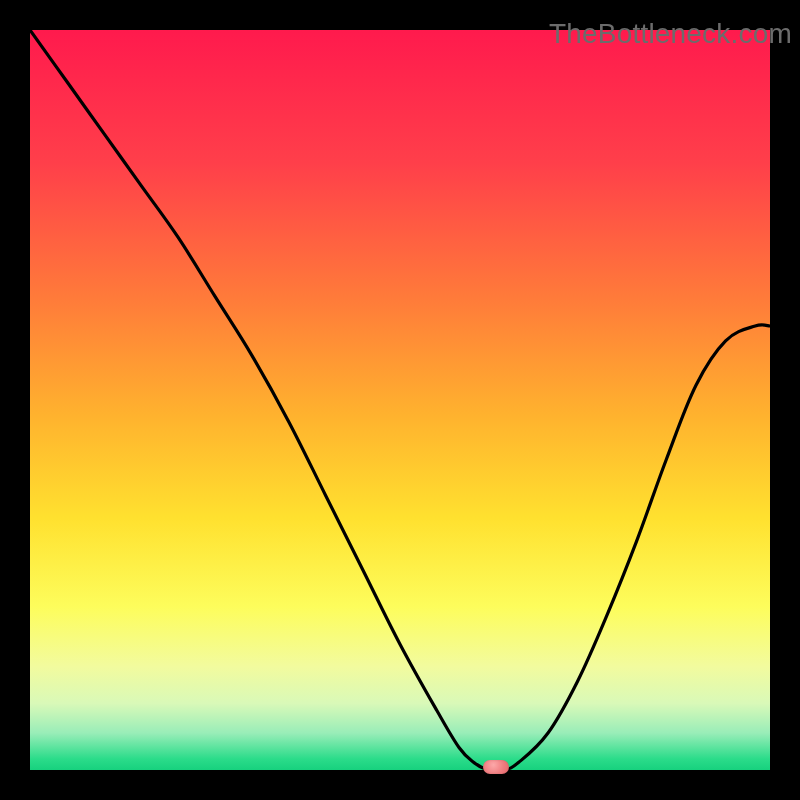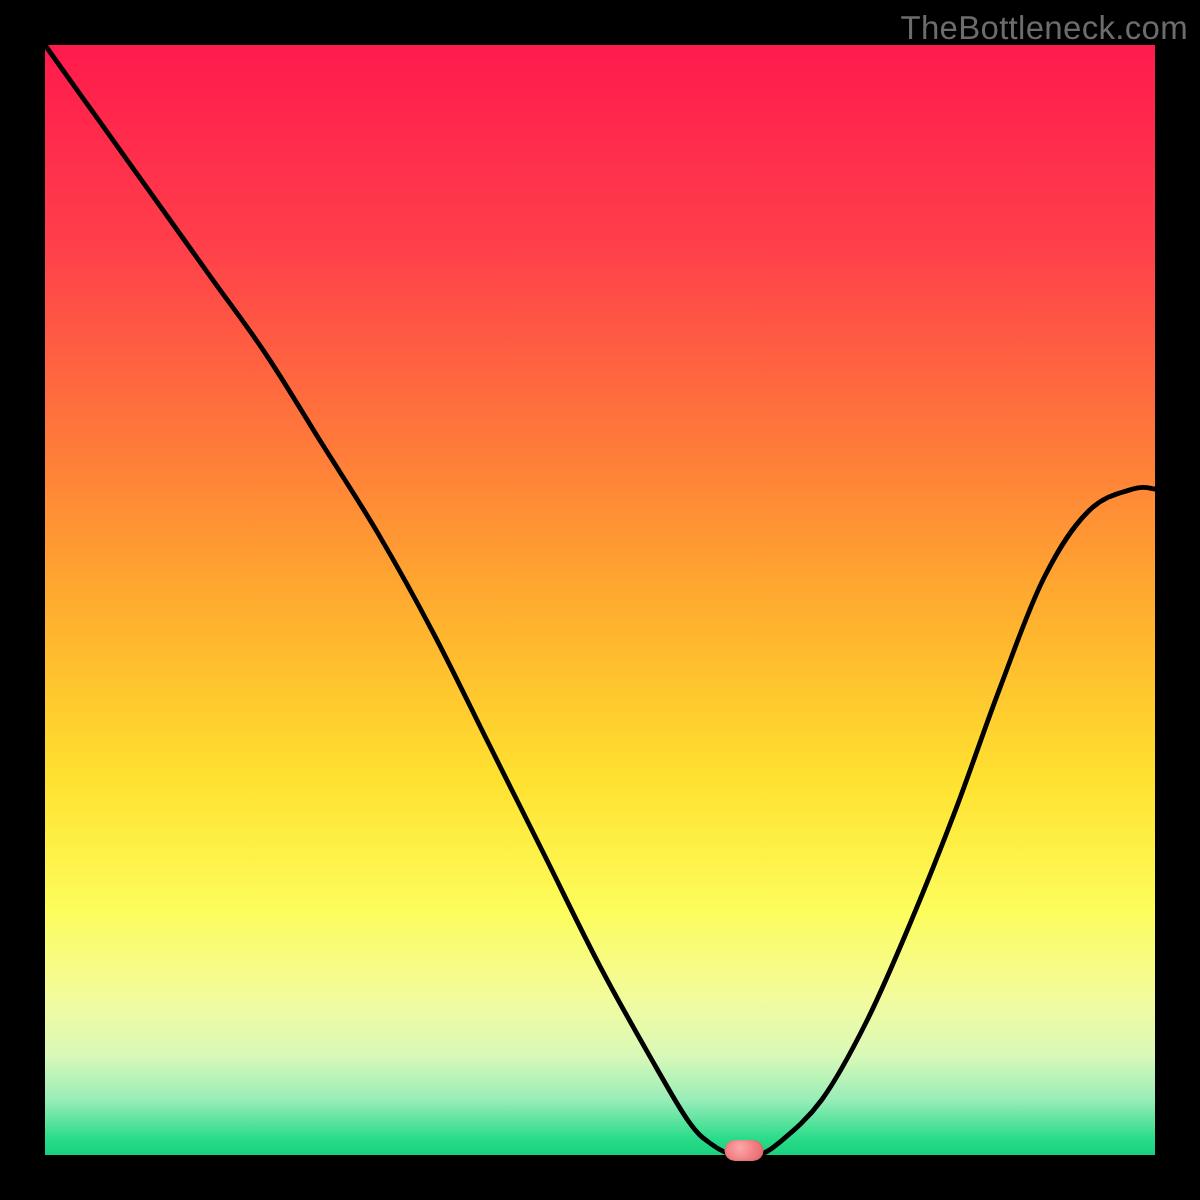--- a/index.html
+++ b/index.html
@@ -11,24 +11,24 @@
     background: #000;
     font-family: Arial, Helvetica, sans-serif;
   }
   .container {
     position: relative;
     width: 800px;
     height: 800px;
   }
   .watermark {
     position: absolute;
-    top: 6px;
+    top: 18px;
     right: 8px;
     color: #6c6c6c;
-    font-size: 22px;
+    font-size: 28px;
     font-weight: 400;
     letter-spacing: 0.2px;
     z-index: 10;
   }
   .plot-frame {
     position: absolute;
     left: 30px;
     top: 30px;
     width: 740px;
     height: 740px;

